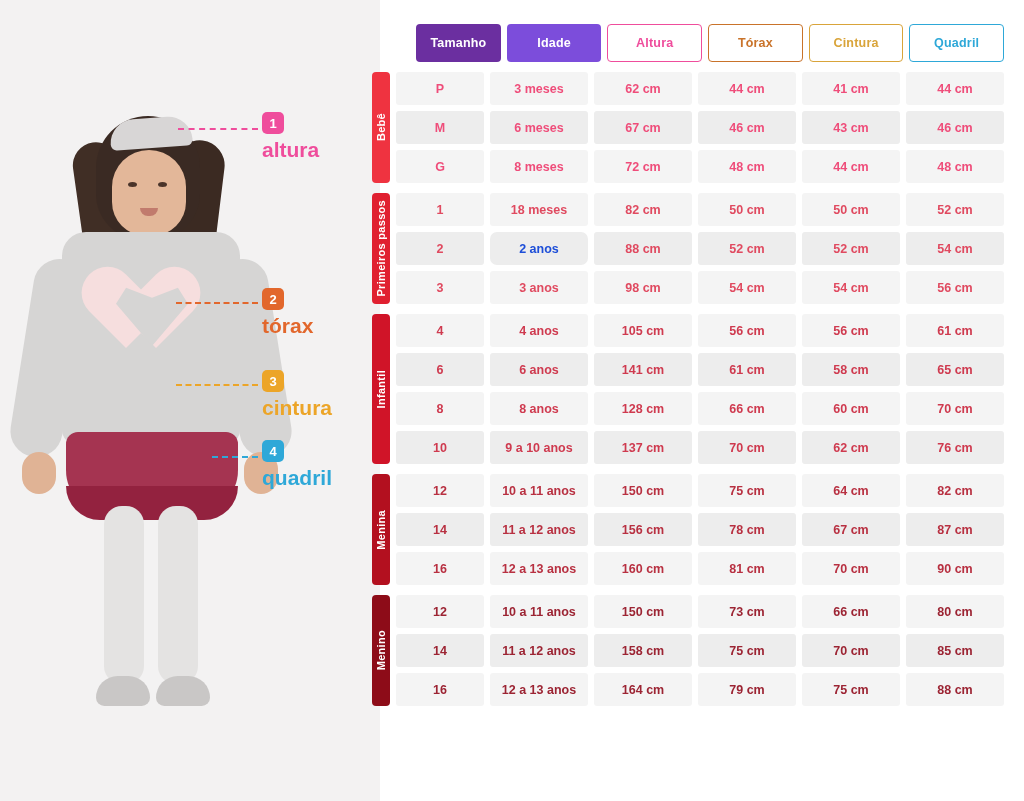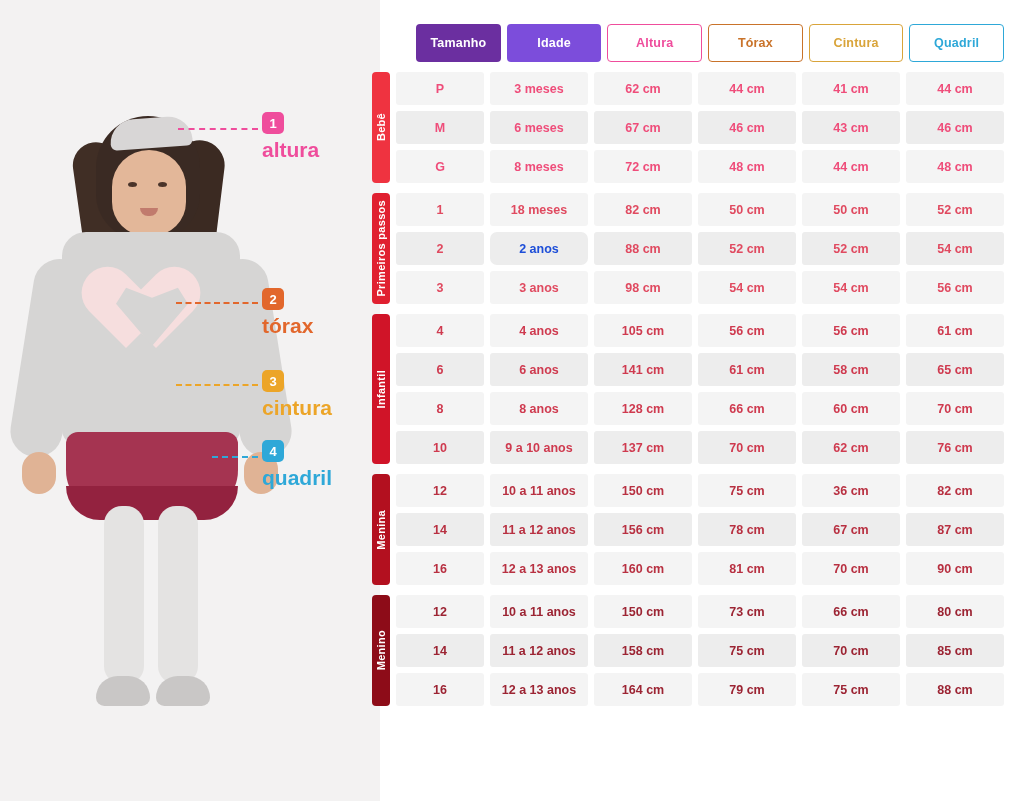--- a/index.html
+++ b/index.html
@@ -400,21 +400,21 @@
         <div class="group">
           <div class="group-label" style="background: rgb(179, 16, 31);">
             <span>Menina</span>
           </div>
           <div class="rows">
             <div class="row">
               <div class="cell w-tam" style="color: rgb(184, 48, 65);">12</div>
               <div class="cell w-std" style="color: rgb(184, 48, 65);">10 a 11 anos</div>
               <div class="cell w-std" style="color: rgb(184, 48, 65);">150 cm</div>
               <div class="cell w-std" style="color: rgb(184, 48, 65);">75 cm</div>
-              <div class="cell w-std" style="color: rgb(184, 48, 65);">36 cm</div>
+              <div class="cell w-std" style="color: rgb(184, 48, 65);">64 cm</div>
               <div class="cell w-std" style="color: rgb(184, 48, 65);">82 cm</div>
             </div>
             <div class="row alt">
               <div class="cell w-tam" style="color: rgb(184, 48, 65);">14</div>
               <div class="cell w-std" style="color: rgb(184, 48, 65);">11 a 12 anos</div>
               <div class="cell w-std" style="color: rgb(184, 48, 65);">156 cm</div>
               <div class="cell w-std" style="color: rgb(184, 48, 65);">78 cm</div>
               <div class="cell w-std" style="color: rgb(184, 48, 65);">67 cm</div>
               <div class="cell w-std" style="color: rgb(184, 48, 65);">87 cm</div>
             </div>

